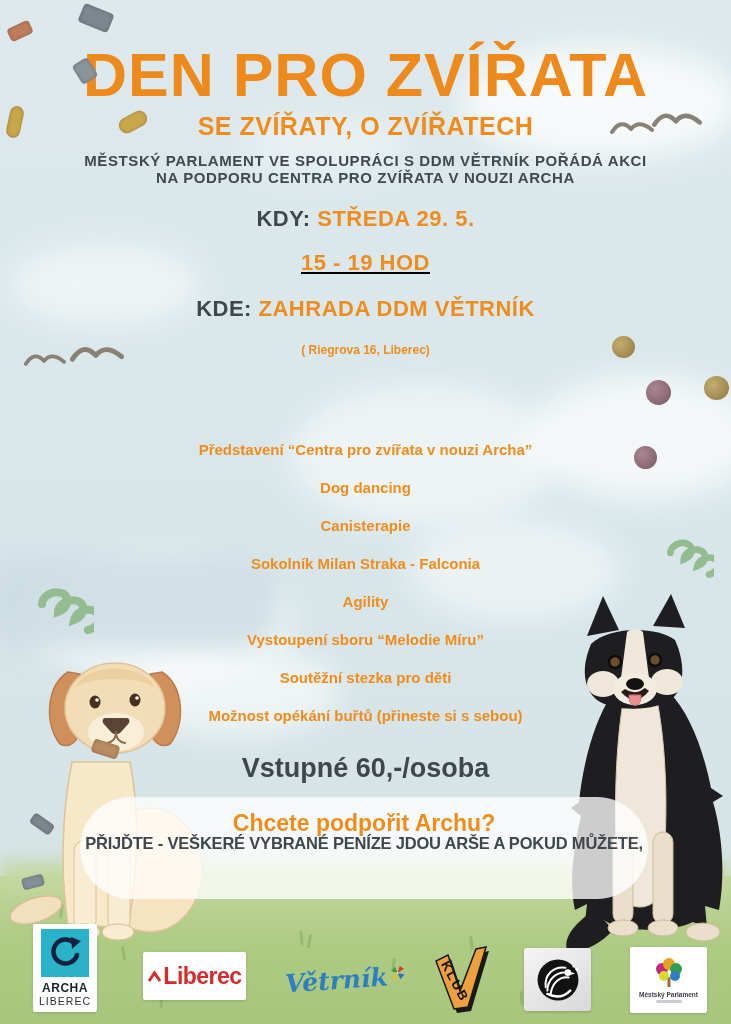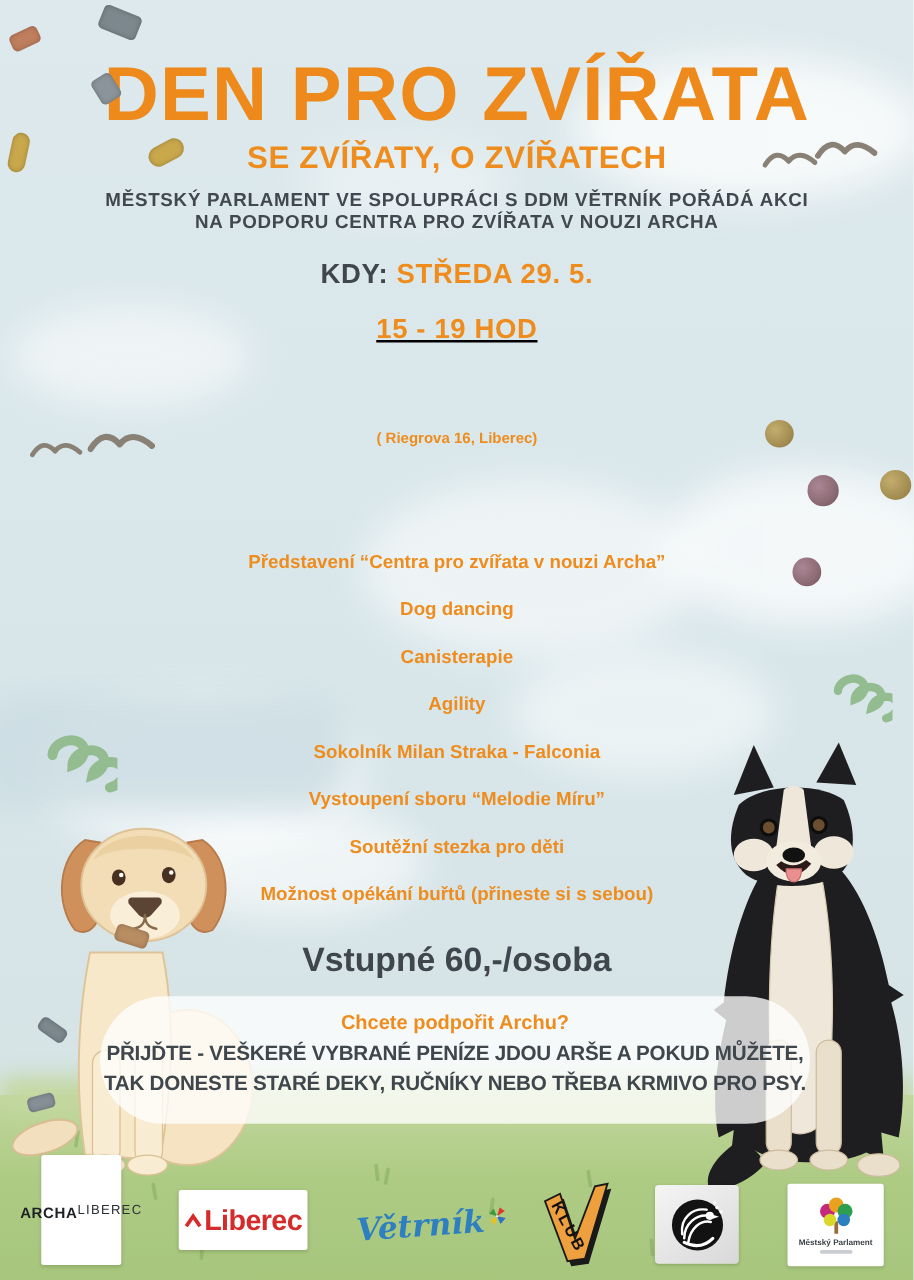--- a/index.html
+++ b/index.html
@@ -25,29 +25,29 @@
   .orgline{font-size:15px;font-weight:700;color:#41484f;letter-spacing:.6px;}
   .kv{font-size:22px;font-weight:800;letter-spacing:.5px;}
   .kv .lab{color:#3f464d;} .kv .val{color:#ee8d1e;}
   .address{top:343px;font-size:12px;font-weight:700;color:#ee8d1e;}
   .program-h{top:382px;font-size:37px;font-weight:800;color:#3f464d;letter-spacing:1px;}
   .program-list{top:431px;}
   .program-list div{font-size:15px;font-weight:700;color:#ee8d1e;line-height:38px;}
   .admission{top:753px;font-size:27px;font-weight:800;color:#3f464d;}
   
   .pill{position:absolute;left:80px;top:797px;width:568px;height:102px;background:rgba(255,255,255,.78);border-radius:52px;z-index:5;}
-  .pill-h{top:13px;font-size:16px;font-weight:800;color:#ee8d1e;}
+  .pill-h{top:13px;font-size:23px;font-weight:800;color:#ee8d1e;}
   .pill-l{font-size:16.5px;font-weight:700;color:#3f464c;letter-spacing:-.2px;}
   
   .confetti{position:absolute;border-radius:4px;box-shadow:inset 0 0 4px rgba(0,0,0,.25);}
   .kibble{position:absolute;border-radius:50%;}
   .z2{z-index:2;} .z4{z-index:4;} .z5{z-index:5;} .z6{z-index:6;}
   
   .logo-box{position:absolute;background:#fff;display:flex;align-items:center;justify-content:center;}
-  .archa-box{left:33px;top:924px;width:64px;height:88px;border-radius:2px;box-shadow:0 1px 3px rgba(0,0,0,.15);}
+  .archa-box{left:33px;top:924px;width:64px;height:88px;flex-direction:column;border-radius:2px;box-shadow:0 1px 3px rgba(0,0,0,.15);}
   .archa-top{font-size:12px;font-weight:800;color:#1c2126;letter-spacing:.5px;margin-top:4px;}
   .archa-bot{font-size:10.5px;font-weight:400;color:#2a2f35;letter-spacing:1px;}
   .liberec-box{left:143px;top:952px;width:103px;height:48px;border-radius:2px;box-shadow:0 1px 3px rgba(0,0,0,.15);}
   .liberec-txt{font-size:23px;font-weight:800;color:#d62b2b;letter-spacing:-.5px;}
   .vetrnik{left:285px;top:950px;width:120px;height:60px;display:flex;align-items:center;}
   .vetrnik-txt{font-family:"DejaVu Serif",serif;font-style:italic;font-weight:700;font-size:25px;color:#2e7fc0;transform:rotate(-4deg);}
   .dove-box{left:524px;top:948px;width:67px;height:63px;background:linear-gradient(145deg,#f5f5f5,#d8d8d8);border-radius:3px;box-shadow:0 1px 3px rgba(0,0,0,.2);}
   .parl-box{left:630px;top:947px;width:77px;height:66px;flex-direction:column;border-radius:2px;box-shadow:0 1px 3px rgba(0,0,0,.15);}
   .parl-txt{font-size:6.5px;font-weight:700;color:#3a3f45;margin-top:2px;}
   .parl-sub{width:26px;height:3px;background:#c9ccd0;border-radius:2px;margin-top:2px;}
@@ -165,37 +165,40 @@
     <div class="orgline">MĚSTSKÝ PARLAMENT VE SPOLUPRÁCI S DDM VĚTRNÍK POŘÁDÁ AKCI</div>
     <div class="orgline">NA PODPORU CENTRA PRO ZVÍŘATA V NOUZI ARCHA</div>
   </div>
   <div class="abs center kv" style="top:206px;">
     <span class="lab">KDY:</span>
     <span class="val">STŘEDA 29. 5.</span>
   </div>
   <div class="abs center kv" style="top:250px;text-decoration:underline;">
     <span class="val">15 - 19 HOD</span>
   </div>
+  <div class="abs center kv" style="top:296px;">
+    <span class="lab">KDE:</span>
+    <span class="val">ZAHRADA DDM VĚTRNÍK</span>
+  </div>
   <div class="abs center address">( Riegrova 16, Liberec)</div>
   <div class="abs center program-list">
     <div>Představení “Centra pro zvířata v nouzi Archa”</div>
     <div>Dog dancing</div>
     <div>Canisterapie</div>
+    <div>Sokolník Milan Straka - Falconia</div>
     <div>Agility</div>
-    <div>Sokolník Milan Straka - Falconia</div>
     <div>Vystoupení sboru “Melodie Míru”</div>
     <div>Soutěžní stezka pro děti</div>
     <div>Možnost opékání buřtů (přineste si s sebou)</div>
   </div>
   <div class="abs center admission">Vstupné 60,-/osoba</div>
 
   <div class="pill">
     <div class="abs center pill-h">Chcete podpořit Archu?</div>
     <div class="abs center pill-l" style="top:37px;">PŘIJĎTE - VEŠKERÉ VYBRANÉ PENÍZE JDOU ARŠE A POKUD MŮŽETE,</div>
-    <div class="abs center pill-l" style="top:61px;">TAK DONESTE STARÉ DEKY, RUČNÍKY NEBO TŘEBA KRMIVO PRO PSY.</div>
   </div>
 
   <div class="logo-box archa-box z6">
     <svg width="48" height="48" viewBox="0 0 48 48">
         <rect x="0" y="0" width="48" height="48" fill="#2ab2c8"></rect>
         <path d="M33,14 A12,12 0 1,0 36,26" fill="none" stroke="#16233f" stroke-width="4.5" stroke-linecap="round"></path>
         <polygon points="30,8 40,12 31,20" fill="#16233f"></polygon>
       </svg>
     <div class="archa-top">ARCHA</div>
     <div class="archa-bot">LIBEREC</div>

